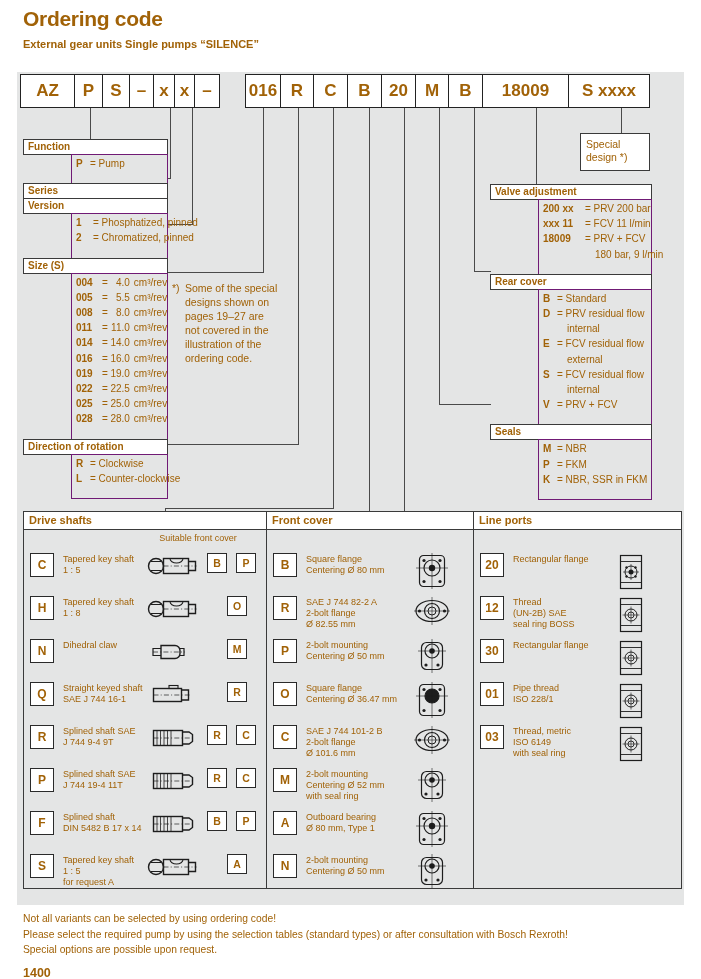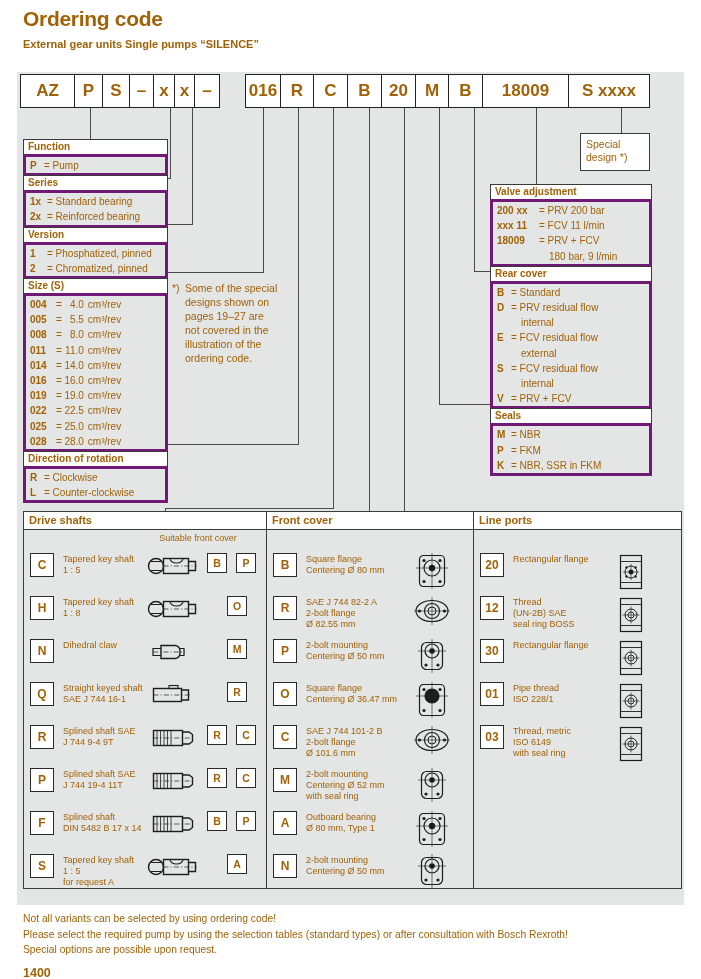--- a/index.html
+++ b/index.html
@@ -13,21 +13,21 @@
   .cc{box-sizing:border-box;border:1.5px solid #222;background:#fff;height:34px;margin-left:-1.5px;
       display:flex;align-items:center;justify-content:center;font-weight:bold;font-size:17px;flex:none;}
   .cc:first-child{margin-left:0;}
   
   .vl,.hl{position:absolute;background:#4a4a4a;}
   .vl{width:1px;}.hl{height:1px;}
   
   .lg{position:absolute;font-size:10px;}
   .lg-h{box-sizing:border-box;background:#fff;border:1px solid #3a3a3a;font-weight:bold;
         height:16px;line-height:14px;padding-left:4px;margin-top:-1px;}
-  .lg-g{box-sizing:border-box;border:3px solid #701a75;margin-top:-1px;padding:1px 0 0 0;}
+  .lg-g{box-sizing:border-box;border:1px solid #701a75;margin-top:-1px;padding:1px 0 12px 0;margin-left:48px;}
   .li{line-height:15.2px;padding-left:4px;white-space:nowrap;}
   .li b{display:inline-block;}
   .g14 .li b{width:14px;} .g17 .li b{width:17px;} .g26 .li b{width:26px;} .g40 .li b{width:42px;}
   .val{display:inline-block;width:21px;text-align:right;margin-right:4px;}
   .eqs{margin-right:1px;}
   .cont{padding-left:28px;}
   .contv{padding-left:56px;}
   .spbox{position:absolute;left:580px;top:133px;width:70px;height:38px;box-sizing:border-box;
          background:#fff;border:1px solid #3a3a3a;font-size:10.5px;line-height:13px;padding:4px 0 0 5px;}
   .note{position:absolute;left:172px;top:281px;width:112px;font-size:10.5px;line-height:14px;}
@@ -195,24 +195,20 @@
     <div>Special</div>
     <div>design *)</div>
   </div>
 
   <div class="lg" style="left:23px;top:140px;width:145px">
     <div class="lg-h">Function</div>
     <div class="lg-g g14">
       <div class="li"><b>P</b><span>= Pump</span></div>
     </div>
     <div class="lg-h">Series</div>
-    <div class="lg-g g17">
-      <div class="li"><b>1x</b><span>= Standard bearing</span></div>
-      <div class="li"><b>2x</b><span>= Reinforced bearing</span></div>
-    </div>
     <div class="lg-h">Version</div>
     <div class="lg-g g17">
       <div class="li"><b>1</b><span>= Phosphatized, pinned</span></div>
       <div class="li"><b>2</b><span>= Chromatized, pinned</span></div>
     </div>
     <div class="lg-h">Size (S)</div>
     <div class="lg-g g26">
       <div class="li"><b>004</b><span class="eqs">=</span><span class="val">4.0</span><span>cm³/rev</span></div>
       <div class="li"><b>005</b><span class="eqs">=</span><span class="val">5.5</span><span>cm³/rev</span></div>
       <div class="li"><b>008</b><span class="eqs">=</span><span class="val">8.0</span><span>cm³/rev</span></div>

